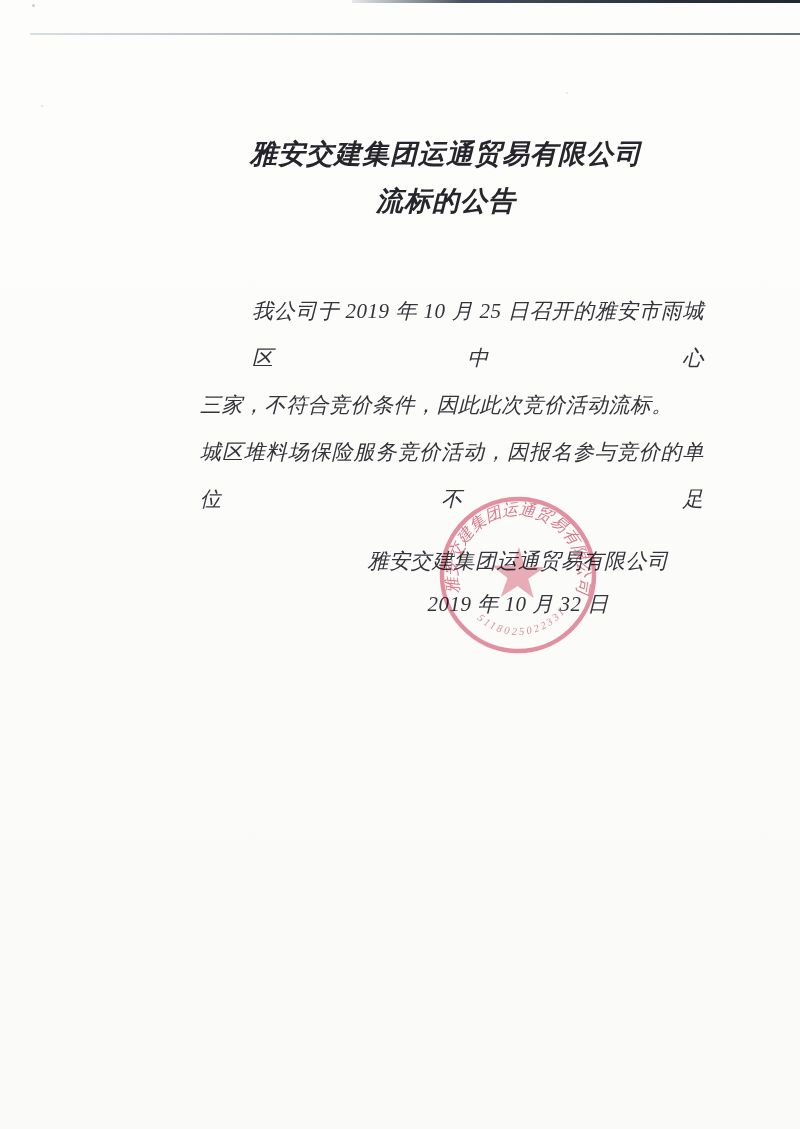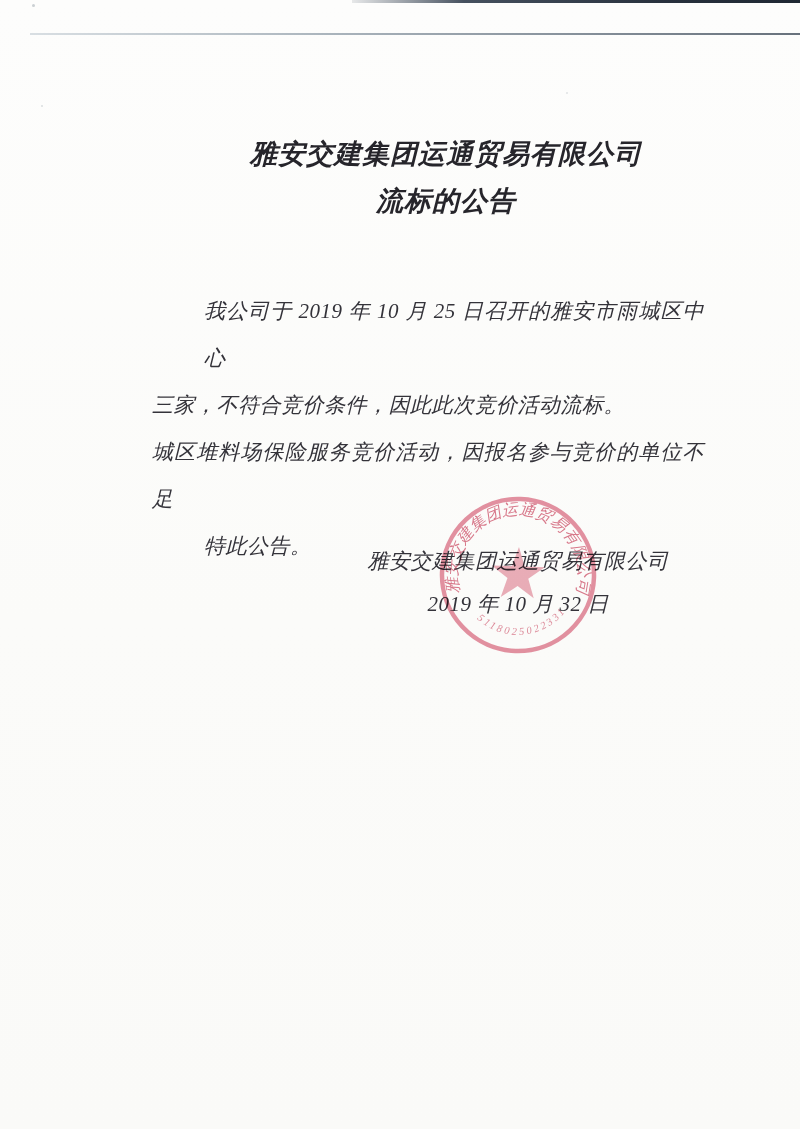--- a/index.html
+++ b/index.html
@@ -41,21 +41,21 @@
   }
   .doc-title .t-line { white-space: nowrap; }
 
   
   .doc-body {
     position: absolute; left: 152px; top: 288px; width: 552px;
     font-size: 21px; line-height: 47px;
     color: #34333a;
     letter-spacing: 0.5px;
   }
-  .b-line { min-height: 47px; }
+  .b-line { min-height: 47px; margin-left: 48px; }
   .b-fill { text-align: justify; text-align-last: justify; }
   .b-indent { padding-left: 52px; }
 
   
   .doc-sign {
     position: absolute; left: 358px; top: 540px; width: 320px;
     text-align: center;
     font-size: 21px; line-height: 43px;
     color: #34333a;
     letter-spacing: 0.5px;
@@ -90,21 +90,20 @@
 
   <div class="doc-title">
     <div class="t-line">雅安交建集团运通贸易有限公司</div>
     <div class="t-line">流标的公告</div>
   </div>
 
   <div class="doc-body">
     <div class="b-line b-fill b-indent">我公司于 2019 年 10 月 25 日召开的雅安市雨城区中心</div>
     <div class="b-line">三家，不符合竞价条件，因此此次竞价活动流标。</div>
     <div class="b-line b-fill">城区堆料场保险服务竞价活动，因报名参与竞价的单位不足</div>
-    <div class="b-line b-indent">特此公告。</div>
   </div>
 
   <div class="doc-sign">
     <div class="s-line">雅安交建集团运通贸易有限公司</div>
     <div class="s-line">2019 年 10 月 32 日</div>
   </div>
 
   <div class="stamp">
     <svg viewBox="-80 -80 160 160">
       <defs>

